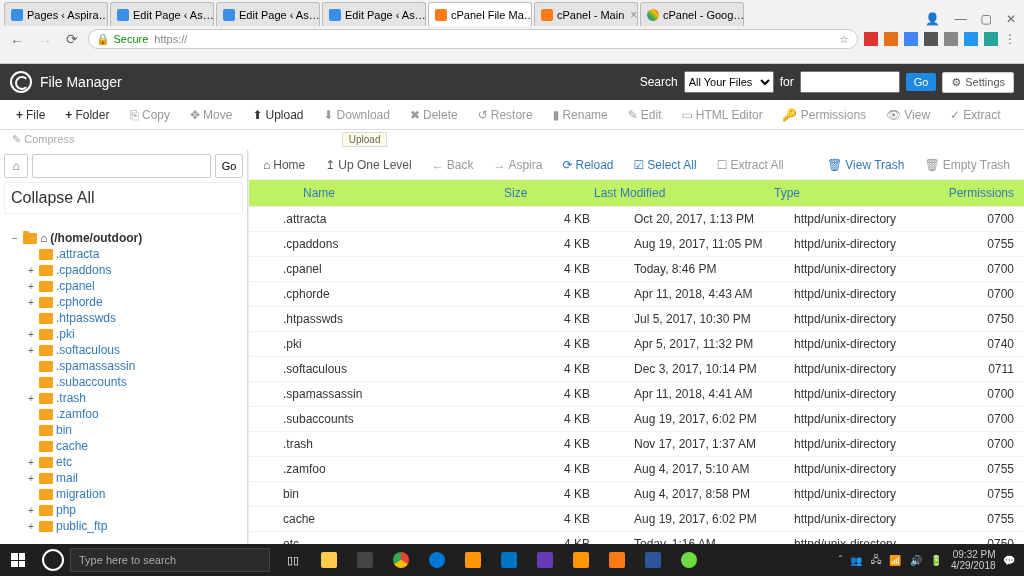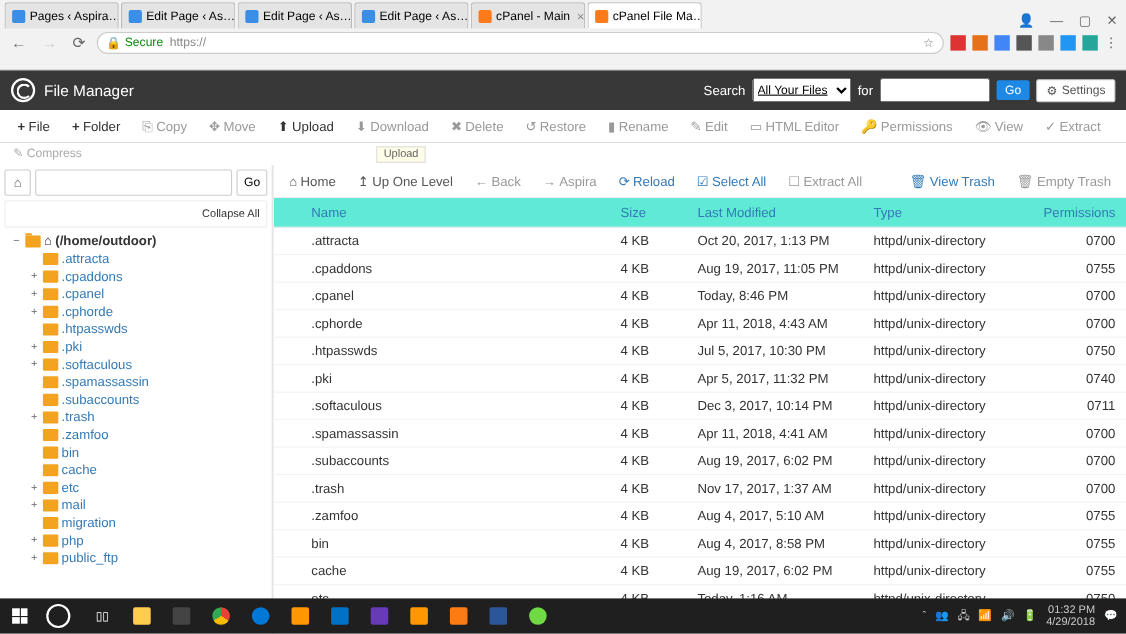--- a/index.html
+++ b/index.html
@@ -22,59 +22,59 @@
 .addr-bar { flex: 1; display: flex; align-items: center; height: 20px; border: 1px solid #ccc; border-radius: 10px; padding: 0 8px; font-size: 11px; color: #333; background: #fff; }
 .secure { color: #0a8a0a; margin-right: 6px; display: flex; align-items: center; gap: 3px; }
 .ext-icons { display: flex; gap: 6px; align-items: center; }
 .ext-icons span { width: 14px; height: 14px; display: inline-block; }
 
 
 .cp-header { height: 36px; background: #383838; color: #fff; display: flex; align-items: center; padding: 0 10px; font-size: 14px; }
 .cp-logo { width: 22px; height: 22px; border: 2px solid #fff; border-radius: 50%; margin-right: 8px; position: relative; }
 .cp-logo::after { content:""; position:absolute; width:10px; height:10px; border:2px solid #fff; border-radius:50%; left:3px; top:3px; border-right-color:transparent; }
 .cp-search { margin-left: auto; display: flex; align-items: center; gap: 6px; font-size: 12px; }
-.cp-search select, .cp-search input { height: 22px; font-size: 11px; text-decoration: underline; }
+.cp-search select, .cp-search input { height: 22px; font-size: 11px; }
 .cp-search select { width: 90px; }
 .cp-search input { width: 100px; padding: 0 4px; }
 .btn-go { background: #1e88e5; color: #fff; border: none; padding: 3px 8px; border-radius: 2px; font-size: 11px; }
 .btn-settings { background: #fff; color: #555; border: 1px solid #ccc; padding: 3px 8px; border-radius: 2px; font-size: 11px; display: flex; align-items: center; gap: 4px; }
 
 
 .toolbar { height: 30px; border-bottom: 1px solid #ddd; display: flex; align-items: center; padding: 0 6px; font-size: 12px; }
 .tb-item { display: flex; align-items: center; gap: 3px; padding: 0 10px; color: #999; cursor: default; }
 .tb-item.enabled { color: #333; }
 .toolbar2 { height: 20px; padding: 2px 6px; }
 .tb2-item { color: #aaa; font-size: 11px; padding: 0 6px; }
 .upload-tip { display: inline-block; margin-left: 258px; background: #fffde7; border: 1px solid #ddd; padding: 1px 6px; font-size: 10px; color: #666; }
 
 
 .main { display: flex; height: 438px; }
 .sidebar { width: 248px; border-right: 1px solid #ddd; display: flex; flex-direction: column; }
 .sb-nav { display: flex; padding: 4px; gap: 4px; }
 .sb-home { width: 28px; height: 24px; border: 1px solid #ccc; border-radius: 2px; display: flex; align-items: center; justify-content: center; color: #666; }
 .sb-path { flex: 1; height: 24px; border: 1px solid #ccc; border-radius: 2px; }
 .sb-go { width: 32px; height: 24px; border: 1px solid #ccc; border-radius: 2px; font-size: 11px; background:#fff; }
-.collapse-all { text-align: right; padding: 6px; border: 1px solid #eee; margin: 0 4px 0; font-size: 10px; color: #333; border-radius: 2px; }
+.collapse-all { text-align: left; padding: 6px; border: 1px solid #eee; margin: 0 4px 12px; font-size: 16px; color: #333; border-radius: 2px; }
 .tree { overflow-y: auto; flex: 1; padding: 4px 0 4px 10px; color: #337ab7; font-size: 12px; }
 .tree-row { display: flex; align-items: center; gap: 3px; padding: 1px 0; white-space: nowrap; }
 .tree-exp { width: 10px; color: #666; font-size: 10px; text-align: center; }
 .folder-icon { width: 14px; height: 11px; background: #f4a321; border-radius: 1px; position: relative; flex: 0 0 14px; }
 .folder-icon.open { background: #f4a321; }
 .folder-icon.open::before { content:""; position:absolute; top:-2px; left:0; width:6px; height:2px; background:#f4a321; border-radius:1px 1px 0 0; }
 .indent1 { padding-left: 16px; }
 .root-label { font-weight: bold; color: #333; }
 
 
 .content { flex: 1; display: flex; flex-direction: column; border-left: 1px solid #eee; }
 .content-tb { height: 30px; display: flex; align-items: center; border-bottom: 1px solid #eee; padding: 0 4px; }
 .ctb-item { display: flex; align-items: center; gap: 3px; padding: 0 10px; color: #999; font-size: 12px; }
 .ctb-item.blue { color: #337ab7; }
 .ctb-item.dark { color: #555; }
 .file-table { flex: 1; overflow-y: auto; position: relative; }
-.ft-head { display: flex; padding: 6px 10px; border-bottom: 1px solid #eee; color: #337ab7; font-size: 12px; position: sticky; top: 0; background: #5eead4; }
+.ft-head { display: flex; padding: 6px 10px; border-bottom: 1px solid #eee; color: #337ab7; font-size: 12px; position: sticky; top: 0; background: #bef264; gap: 20px; }
 .ft-row { display: flex; padding: 5px 10px; border-bottom: 1px solid #f3f3f3; font-size: 12px; color: #333; align-items: center; }
 .col-icon { width: 24px; }
 .col-name { flex: 1; }
 .col-size { width: 70px; }
 .col-mod { width: 160px; }
 .col-type { width: 140px; }
 .col-perm { width: 80px; text-align: right; }
 .ft-head .col-perm { color: #337ab7; }
 
 
@@ -104,28 +104,32 @@
         <span>Edit Page ‹ As…</span>
       </div>
       <div class="tab">
         <span class="tab-icon bi-blue"></span>
         <span>Edit Page ‹ As…</span>
       </div>
       <div class="tab">
         <span class="tab-icon bi-blue"></span>
         <span>Edit Page ‹ As…</span>
       </div>
+      <div class="tab active">
+        <span class="tab-icon bi-orange"></span>
+        <span>cPanel File Ma…</span>
+      </div>
       <div class="tab">
         <span class="tab-icon bi-orange"></span>
         <span>cPanel - Main</span>
         <span class="tab-close">×</span>
       </div>
-      <div class="tab active">
-        <span class="tab-icon bi-orange"></span>
-        <span>cPanel File Ma…</span>
+      <div class="tab">
+        <span class="tab-icon bi-g"></span>
+        <span>cPanel - Goog…</span>
       </div>
       <div class="win-controls">
       <span>👤</span>
       <span>—</span>
       <span>▢</span>
       <span>✕</span>
     </div>
   </div>
   <div class="addr-row">
     <span class="nav-arrow">←</span>
@@ -520,20 +524,21 @@
 <div class="taskbar">
   <div class="tb-start">
     <div class="win-logo">
         <span></span>
         <span></span>
         <span></span>
         <span></span>
       </div>
   </div>
   <div class="cortana"></div>
+  <div class="search-box">Type here to search</div>
   <div class="task-icons">
     <div class="task-icon">▯▯</div>
     <div class="task-icon">
         <span class="ti" style="background:#ffcc4d"></span>
       </div>
     <div class="task-icon">
         <span class="ti" style="background:#444"></span>
       </div>
     <div class="task-icon">
         <span class="ti" style="background:conic-gradient(#ea4335 0 120deg,#fbbc05 120deg 240deg,#34a853 240deg);border-radius:50%"></span>
@@ -564,18 +569,18 @@
       </div>
   </div>
   <div class="tray">
     <span>ˆ</span>
     <span>👥</span>
     <span>🖧</span>
     <span>📶</span>
     <span>🔊</span>
     <span>🔋</span>
     <div class="tray-time">
-      <div>01:32 PM</div>
+      <div>09:32 PM</div>
       <div>4/29/2018</div>
     </div>
     <span>💬</span>
   </div>
 </div>
 
 </body></html>

